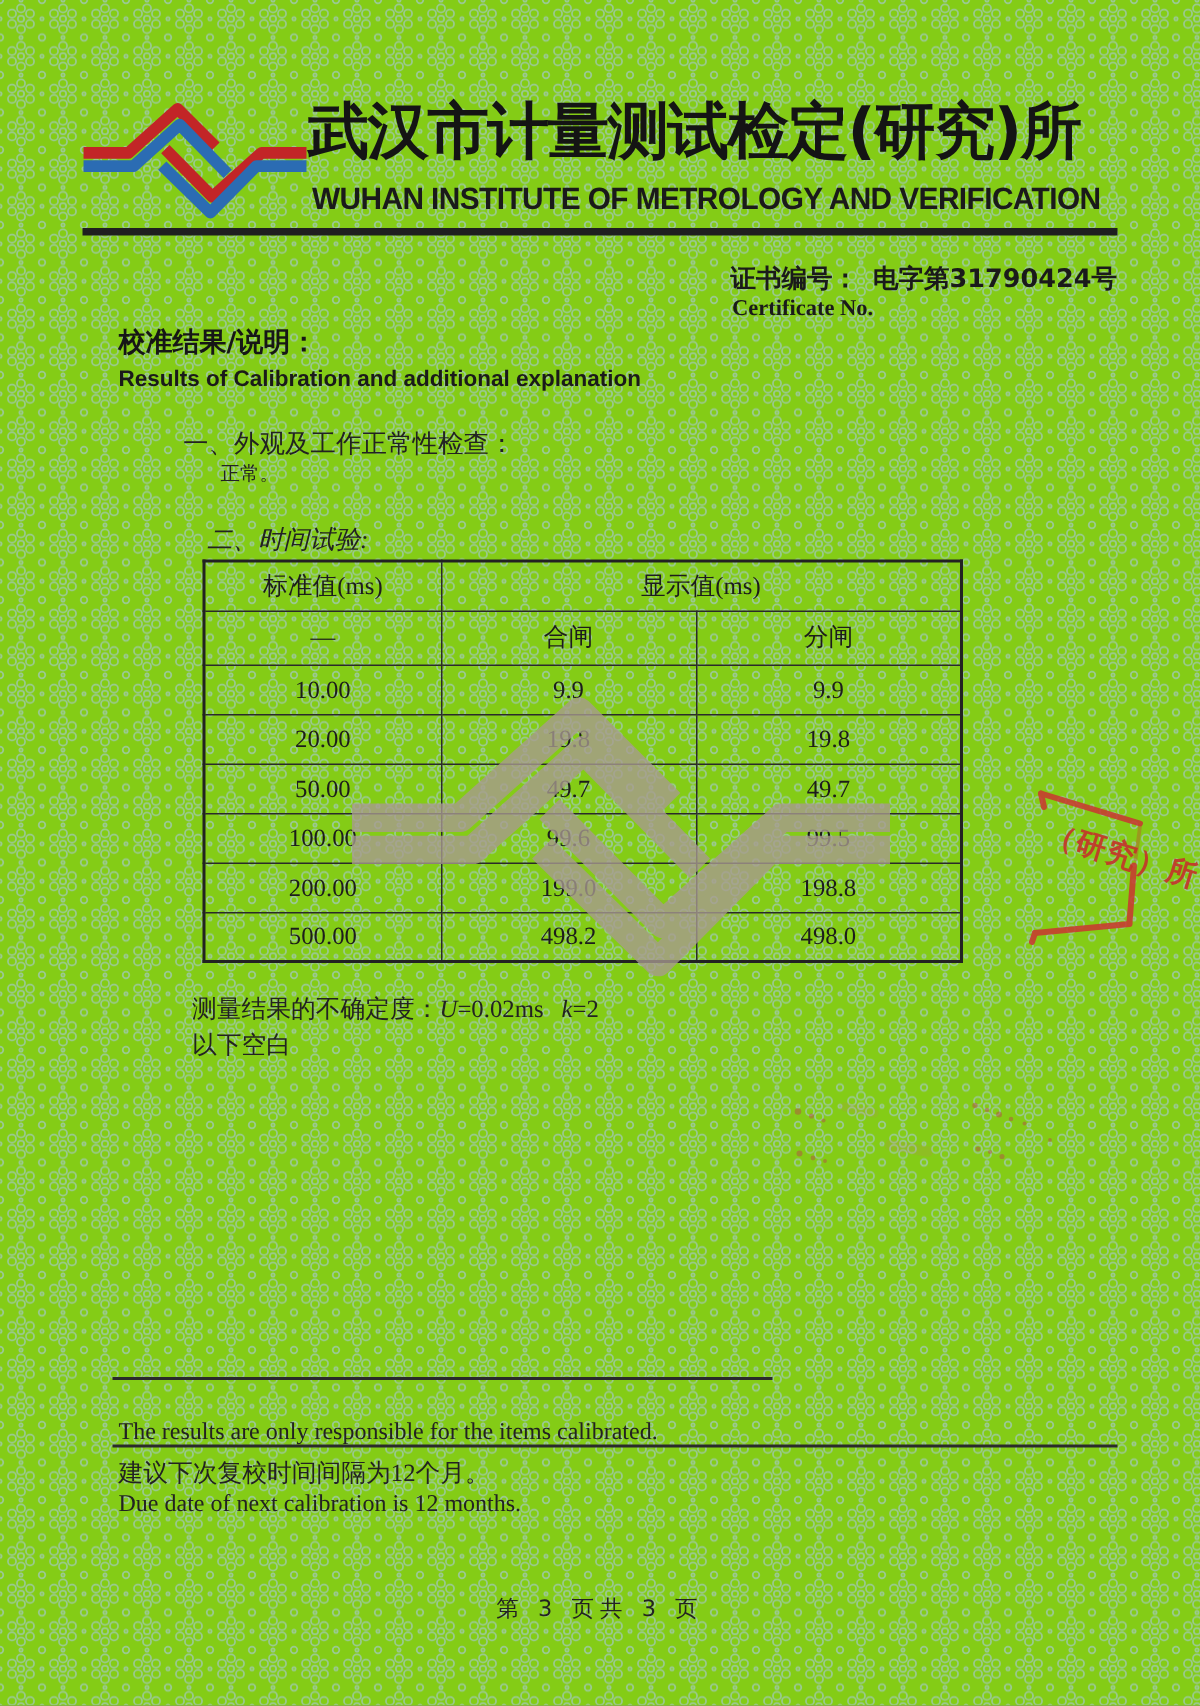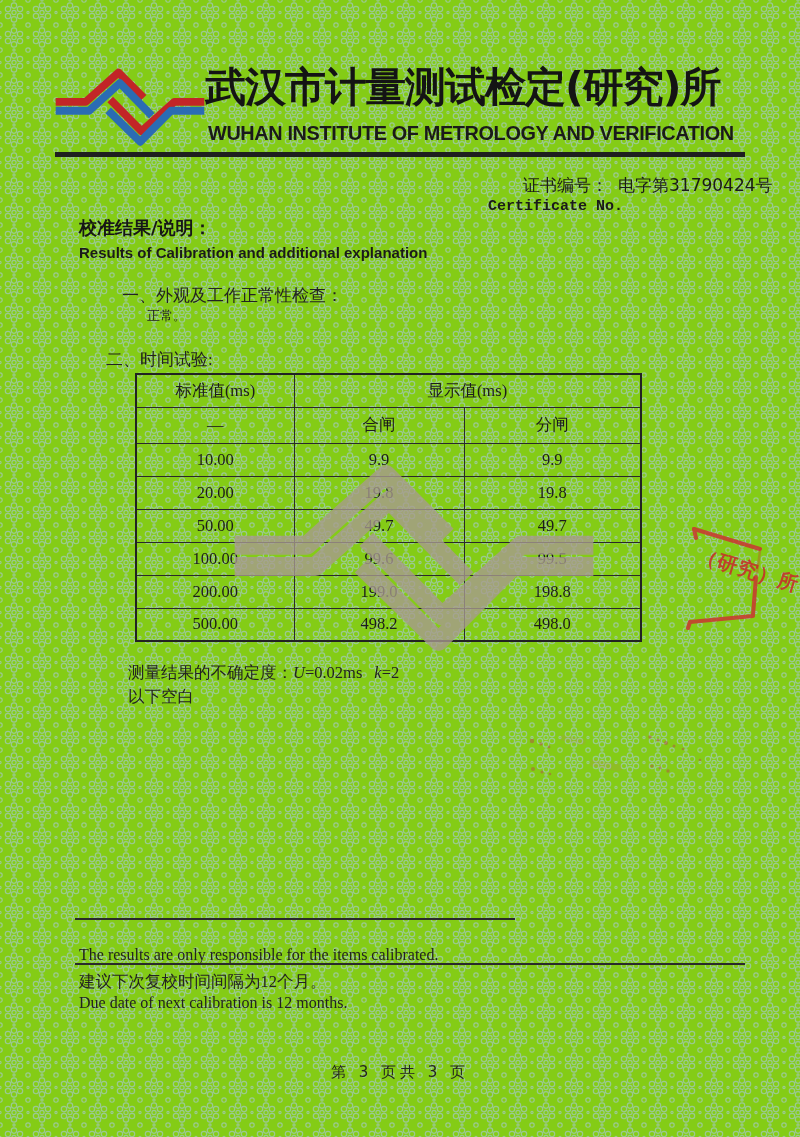--- a/index.html
+++ b/index.html
@@ -35,43 +35,43 @@
   }
   .header-rule{
     position:absolute;left:55px;top:152px;width:690px;height:5px;
     background:#1f1f1f;
   }
 
   
   .cert-line1{
     position:absolute;left:487px;top:174px;
     font-family:"DejaVu Sans","Liberation Sans",sans-serif;
-    font-weight:normal;font-size:17px;color:#1a1a1a;white-space:nowrap;margin-left:36px;
+    font-weight:bold;font-size:17px;color:#1a1a1a;white-space:nowrap;
   }
   .cert-line1 .cert-num{margin-left:10px;}
   .cert-line2{
     position:absolute;left:488px;top:198px;
-    font-family:Liberation Mono, monospace;
+    font-family:Liberation Serif, serif;
     font-weight:bold;font-size:15px;color:#1a1a1a;
   }
 
   .sec-title-cn{
     position:absolute;left:79px;top:216px;
     font-family:"DejaVu Sans","Liberation Sans",sans-serif;
     font-weight:bold;font-size:18px;color:#161616;
   }
   .sec-title-en{
     position:absolute;left:79px;top:244px;
     font-family:"Liberation Sans","DejaVu Sans",sans-serif;
     font-weight:bold;font-size:15px;color:#1a1a1a;text-align:center;
   }
 
   .item1-title{position:absolute;left:122px;top:284px;font-size:17px;}
   .item1-result{position:absolute;left:147px;top:307px;font-size:13px;}
-  .item2-title{position:absolute;left:106px;top:348px;font-size:17px;}
+  .item2-title{position:absolute;left:138px;top:348px;font-size:17px;font-style:italic;}
 
   
   table.cal{
     position:absolute;left:135px;top:373px;
     border-collapse:collapse;
     width:505px;
     font-size:16.5px;color:#1c1c1c;
     table-layout:fixed;
   }
   table.cal th,table.cal td{

